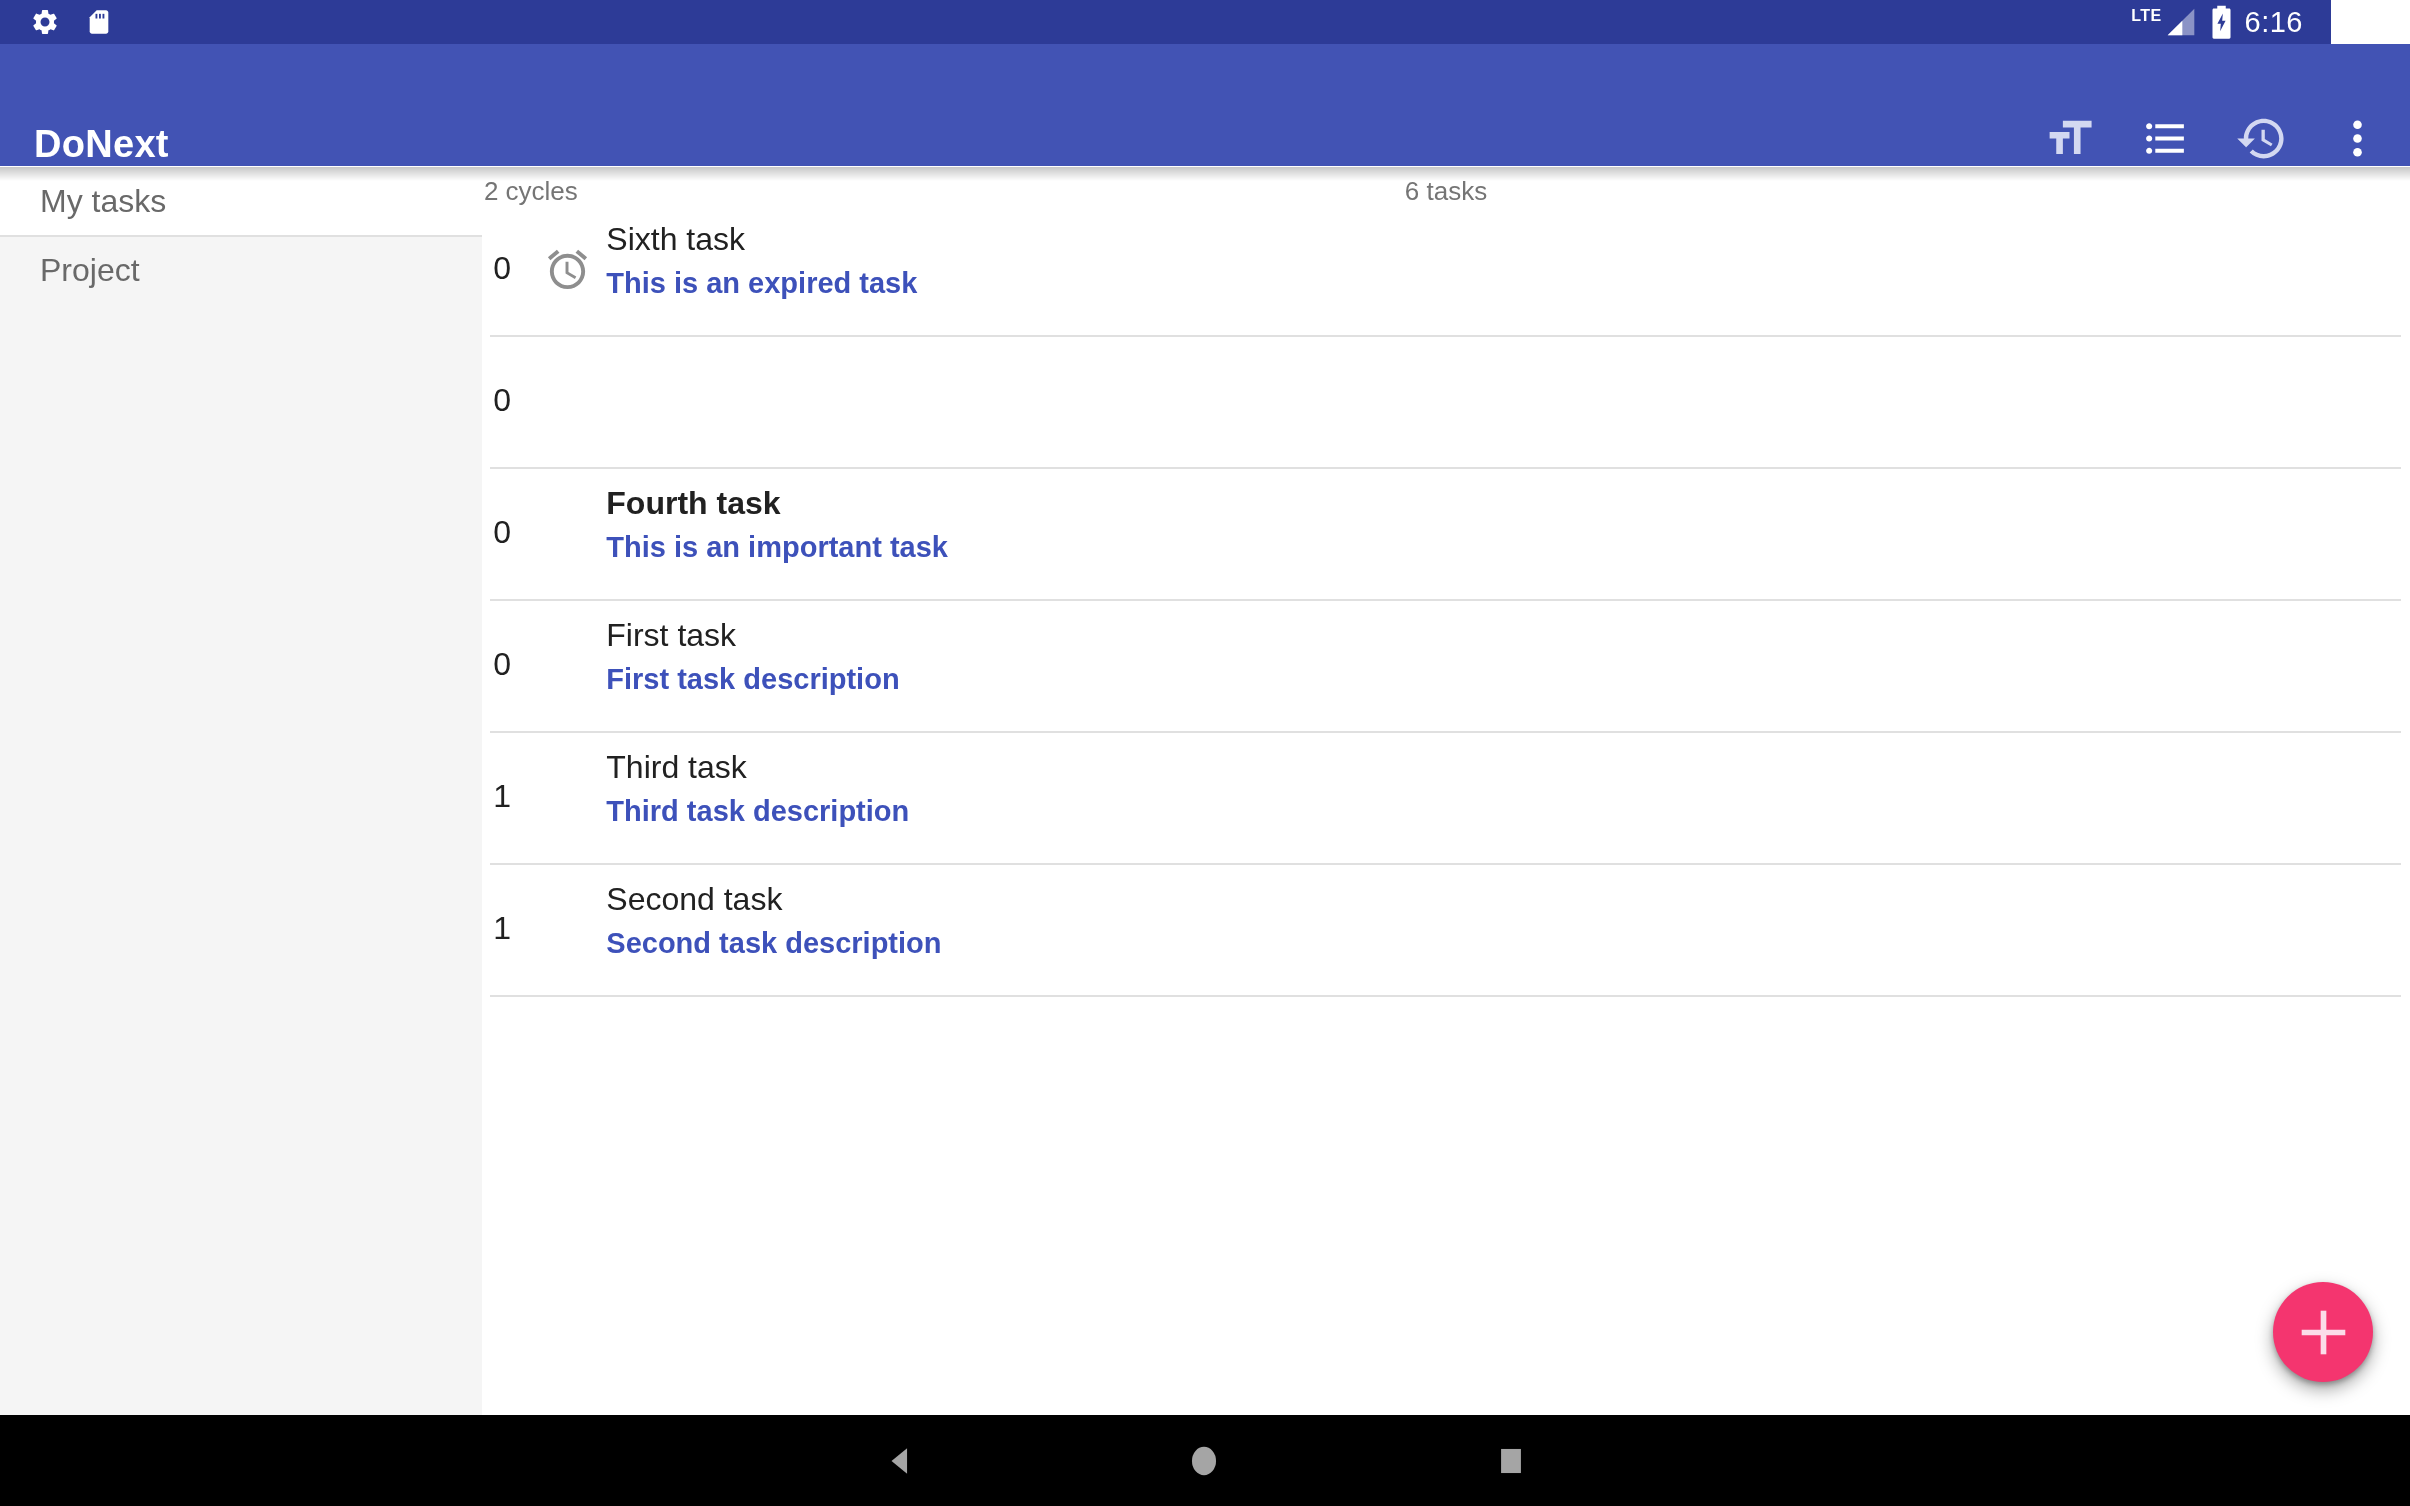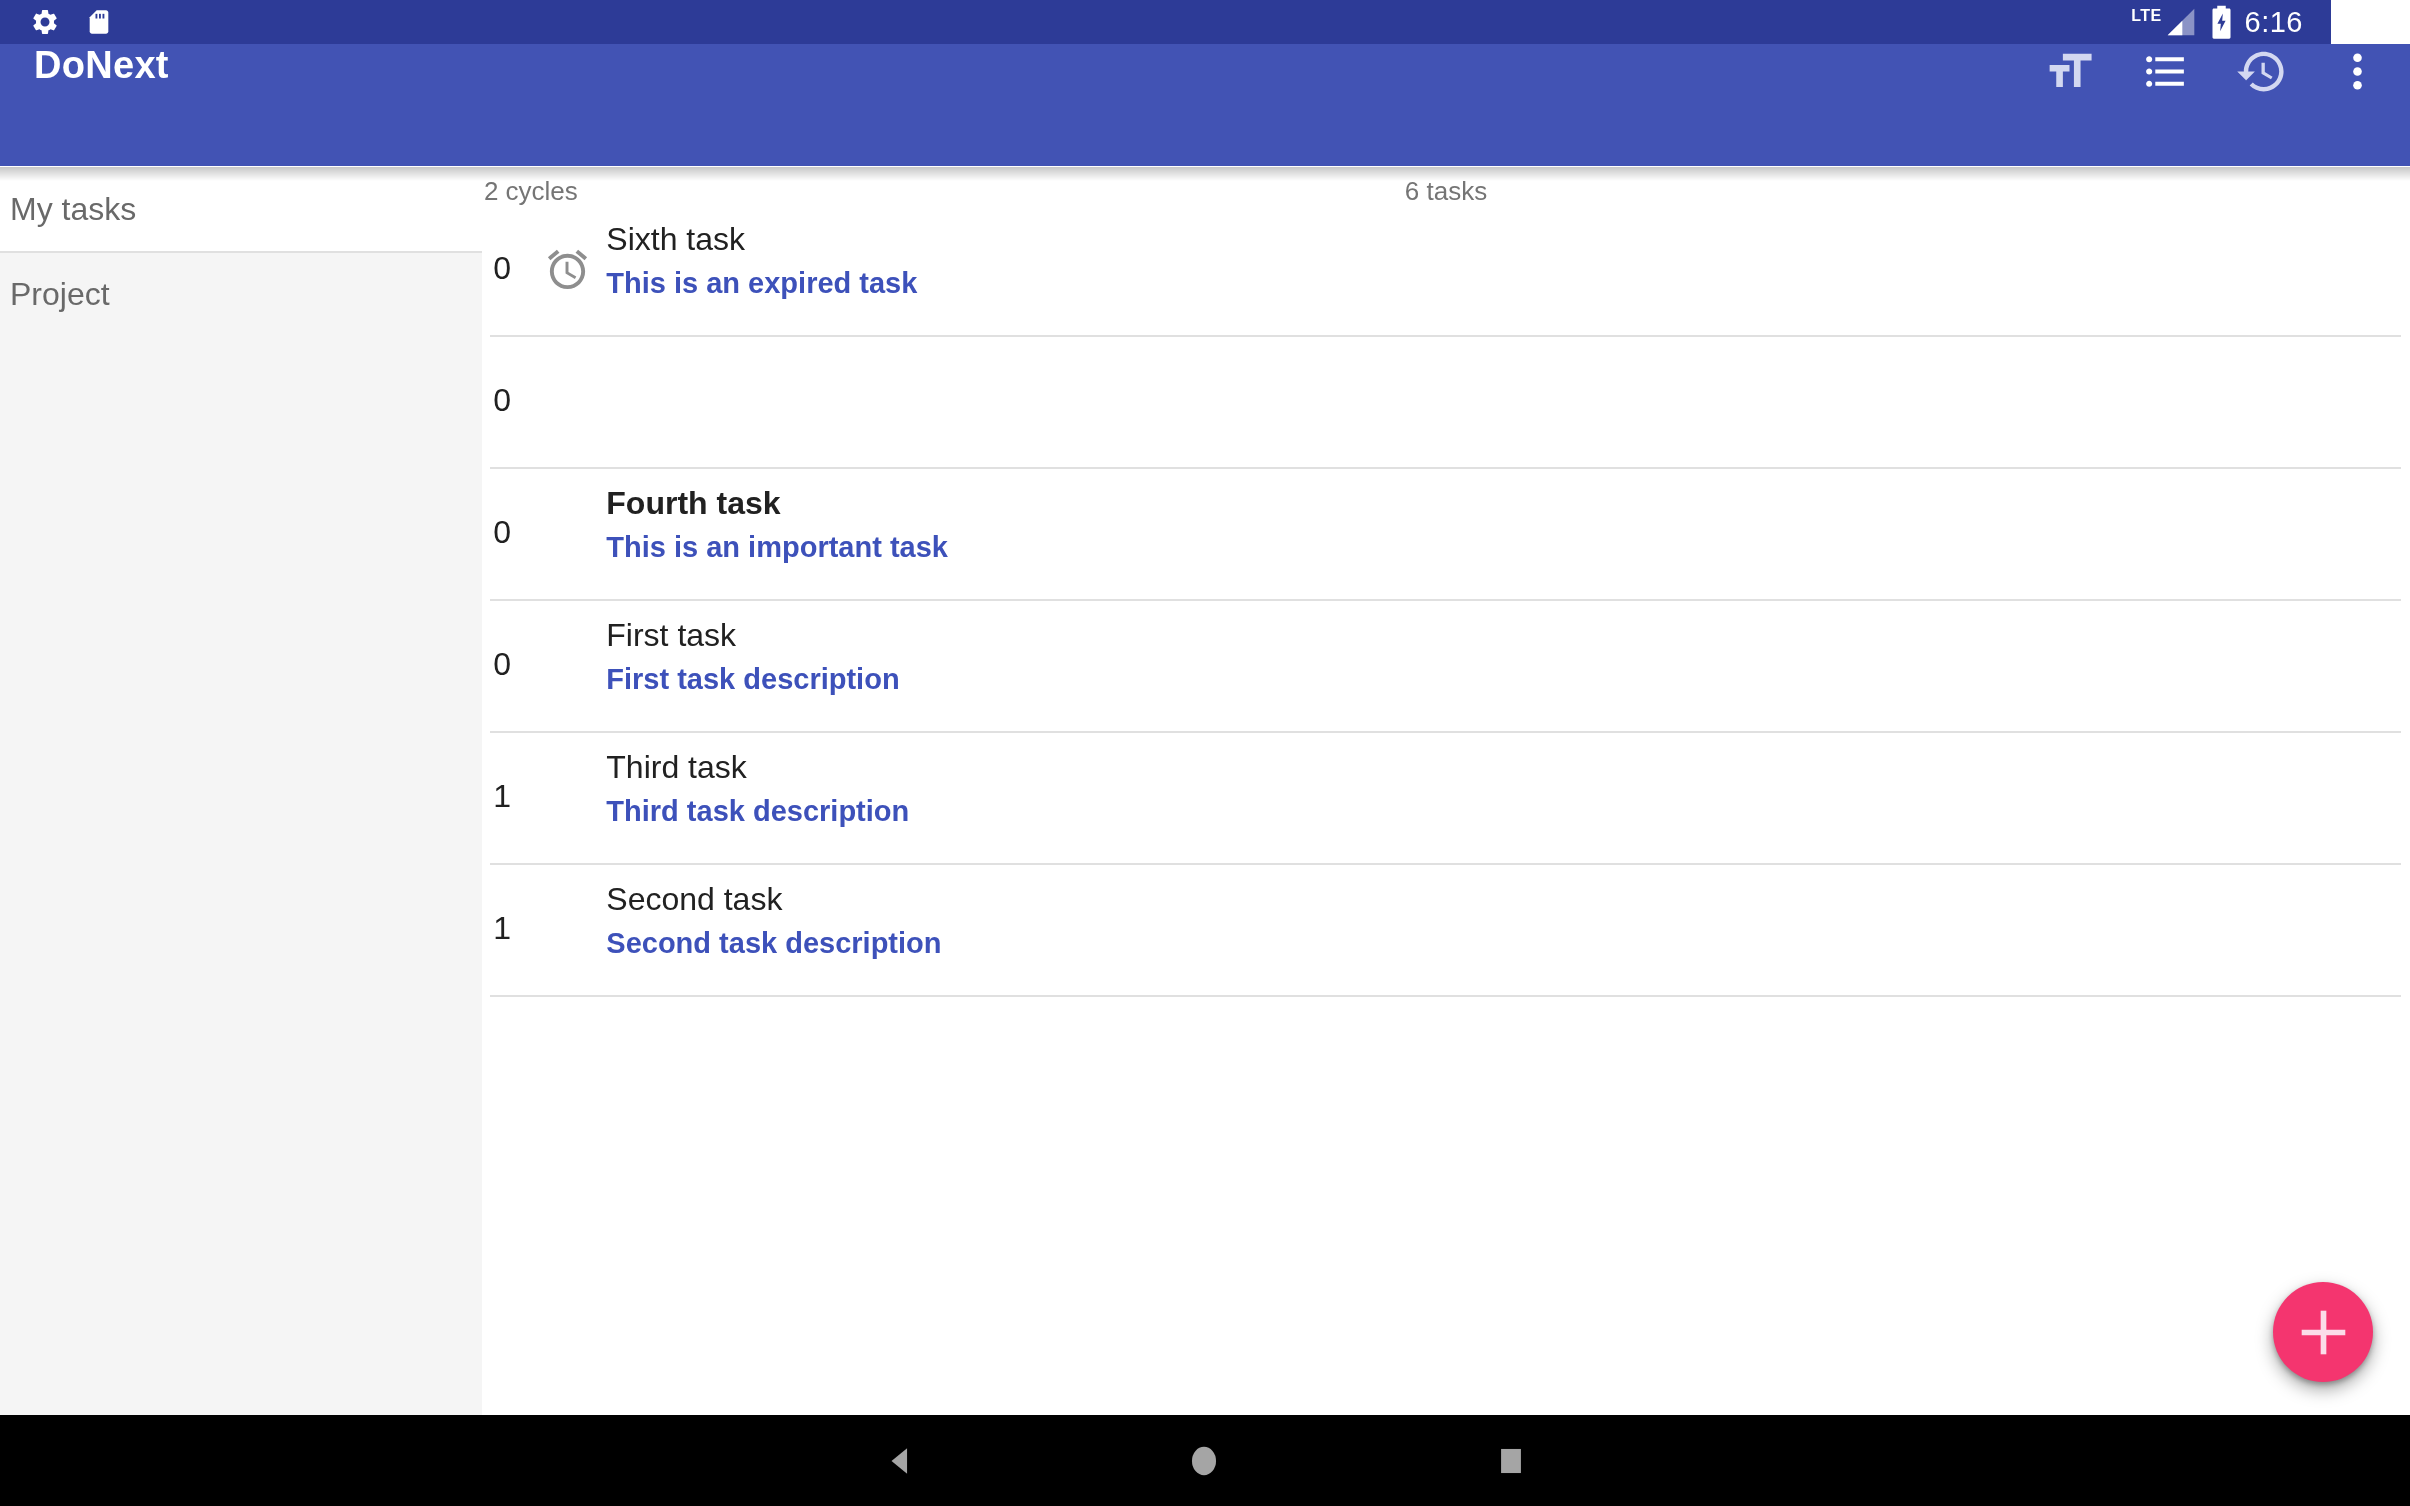--- a/index.html
+++ b/index.html
@@ -13,37 +13,37 @@
   }
   .sb-left{ display:flex; align-items:center; gap:24.5px; margin-left:30px; }
   .sb-right{ margin-left:auto; display:flex; align-items:center; gap:13px; margin-right:28px; }
   .sb-net{ display:flex; align-items:flex-end; gap:1.9px; }
   .sb-net .lte{ font-size:16px; font-weight:bold; letter-spacing:0.5px; margin-bottom:13px; }
   .sb-time{ font-size:29px; font-weight:400; letter-spacing:0.5px; }
 
   
   .app-bar{
     position:absolute; left:0; top:44px; width:2411px; height:122px;
-    background:#4253b4; display:flex; align-items:flex-start; color:#fff;
+    background:#4253b4; display:flex; align-items:flex-end; color:#fff;
   }
   .app-title{ font-size:38px; font-weight:bold; margin-left:34px; letter-spacing:0.3px; }
   .app-actions{ margin-left:auto; display:flex; align-items:center; gap:41px; margin-right:26px; }
   .icon-btn{ width:55px; height:55px; background:none; border:none; display:flex; align-items:center; justify-content:center; cursor:pointer; }
   .app-bar-shadow{
     position:absolute; left:0; top:167px; width:2411px; height:14px;
     background:linear-gradient(to bottom, rgba(0,0,0,0.22), rgba(0,0,0,0.0)); pointer-events:none; z-index:5;
   }
 
   
   .sidebar{
     position:absolute; left:0; top:167px; width:482px; height:1249px;
     background:#f5f5f5;
   }
   .sidebar-item{
-    height:84px; display:flex; align-items:center; padding-left:10px;
+    height:68px; display:flex; align-items:center; padding-left:40px;
     font-size:32px; color:#696969; cursor:pointer;
   }
   .sidebar-item.selected{ background:#ffffff; }
   .sidebar-divider{ height:1.9px; background:#e0e0e0; }
 
   
   .content{
     position:absolute; left:482px; top:174px; width:1928px; height:1249px;
     background:#ffffff;
   }

